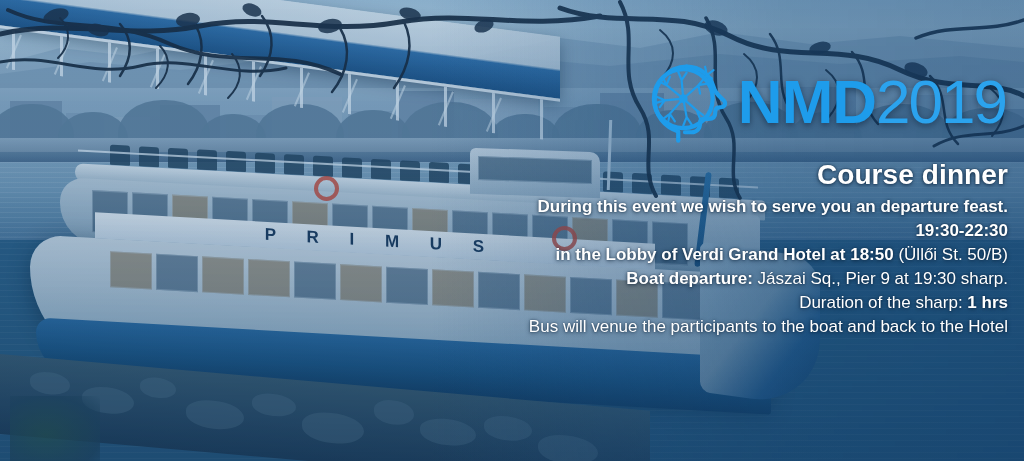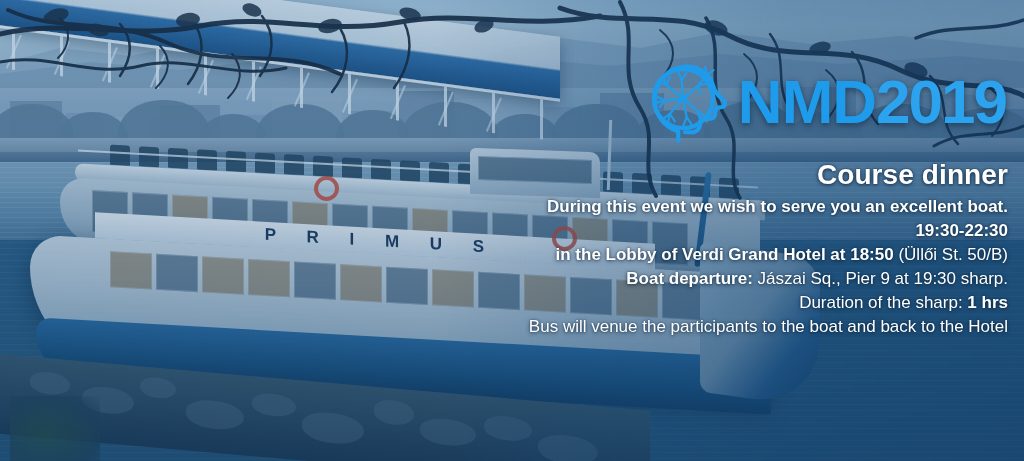--- a/index.html
+++ b/index.html
@@ -353,21 +353,21 @@
     line-height: 62px;
     letter-spacing: -1px;
     white-space: nowrap;
     text-shadow: 0 2px 7px rgba(3,22,42,.55);
   }
   .logo-nmd {
     font-weight: 700;
     color: #1e9ceb;
   }
   .logo-year {
-    font-weight: 700;
+    font-weight: 400;
     color: #2ba3ee;
     letter-spacing: -2px;
   }
 
   
   .copy {
     position: absolute;
     right: 16px;
     top: 158px;
     width: 600px;
@@ -650,21 +650,21 @@
       </g>
       <circle cx="42" cy="46" r="5.2" fill="#1e9ceb"></circle>
     </svg>
     <div class="logo-word"><span class="logo-nmd">NMD</span><span class="logo-year">2019</span></div>
   </div>
 
   <div class="copy">
 
     <div class="headline">Course dinner</div>
 
-    <div class="line b">During this event we wish to serve you an excellent boat.</div>
+    <div class="line b">During this event we wish to serve you an departure feast.</div>
 
 
     <div class="line b">19:30-22:30</div>
 
 
 
     <div class="line"><span class="b-seg">in the Lobby of Verdi Grand Hotel at 18:50</span><span class="n-seg"> (Üllői St. 50/B)</span></div>
 
     <div class="line"><span class="b-seg">Boat departure:</span><span class="n-seg"> Jászai Sq., Pier 9 at 19:30 sharp.</span></div>
 

